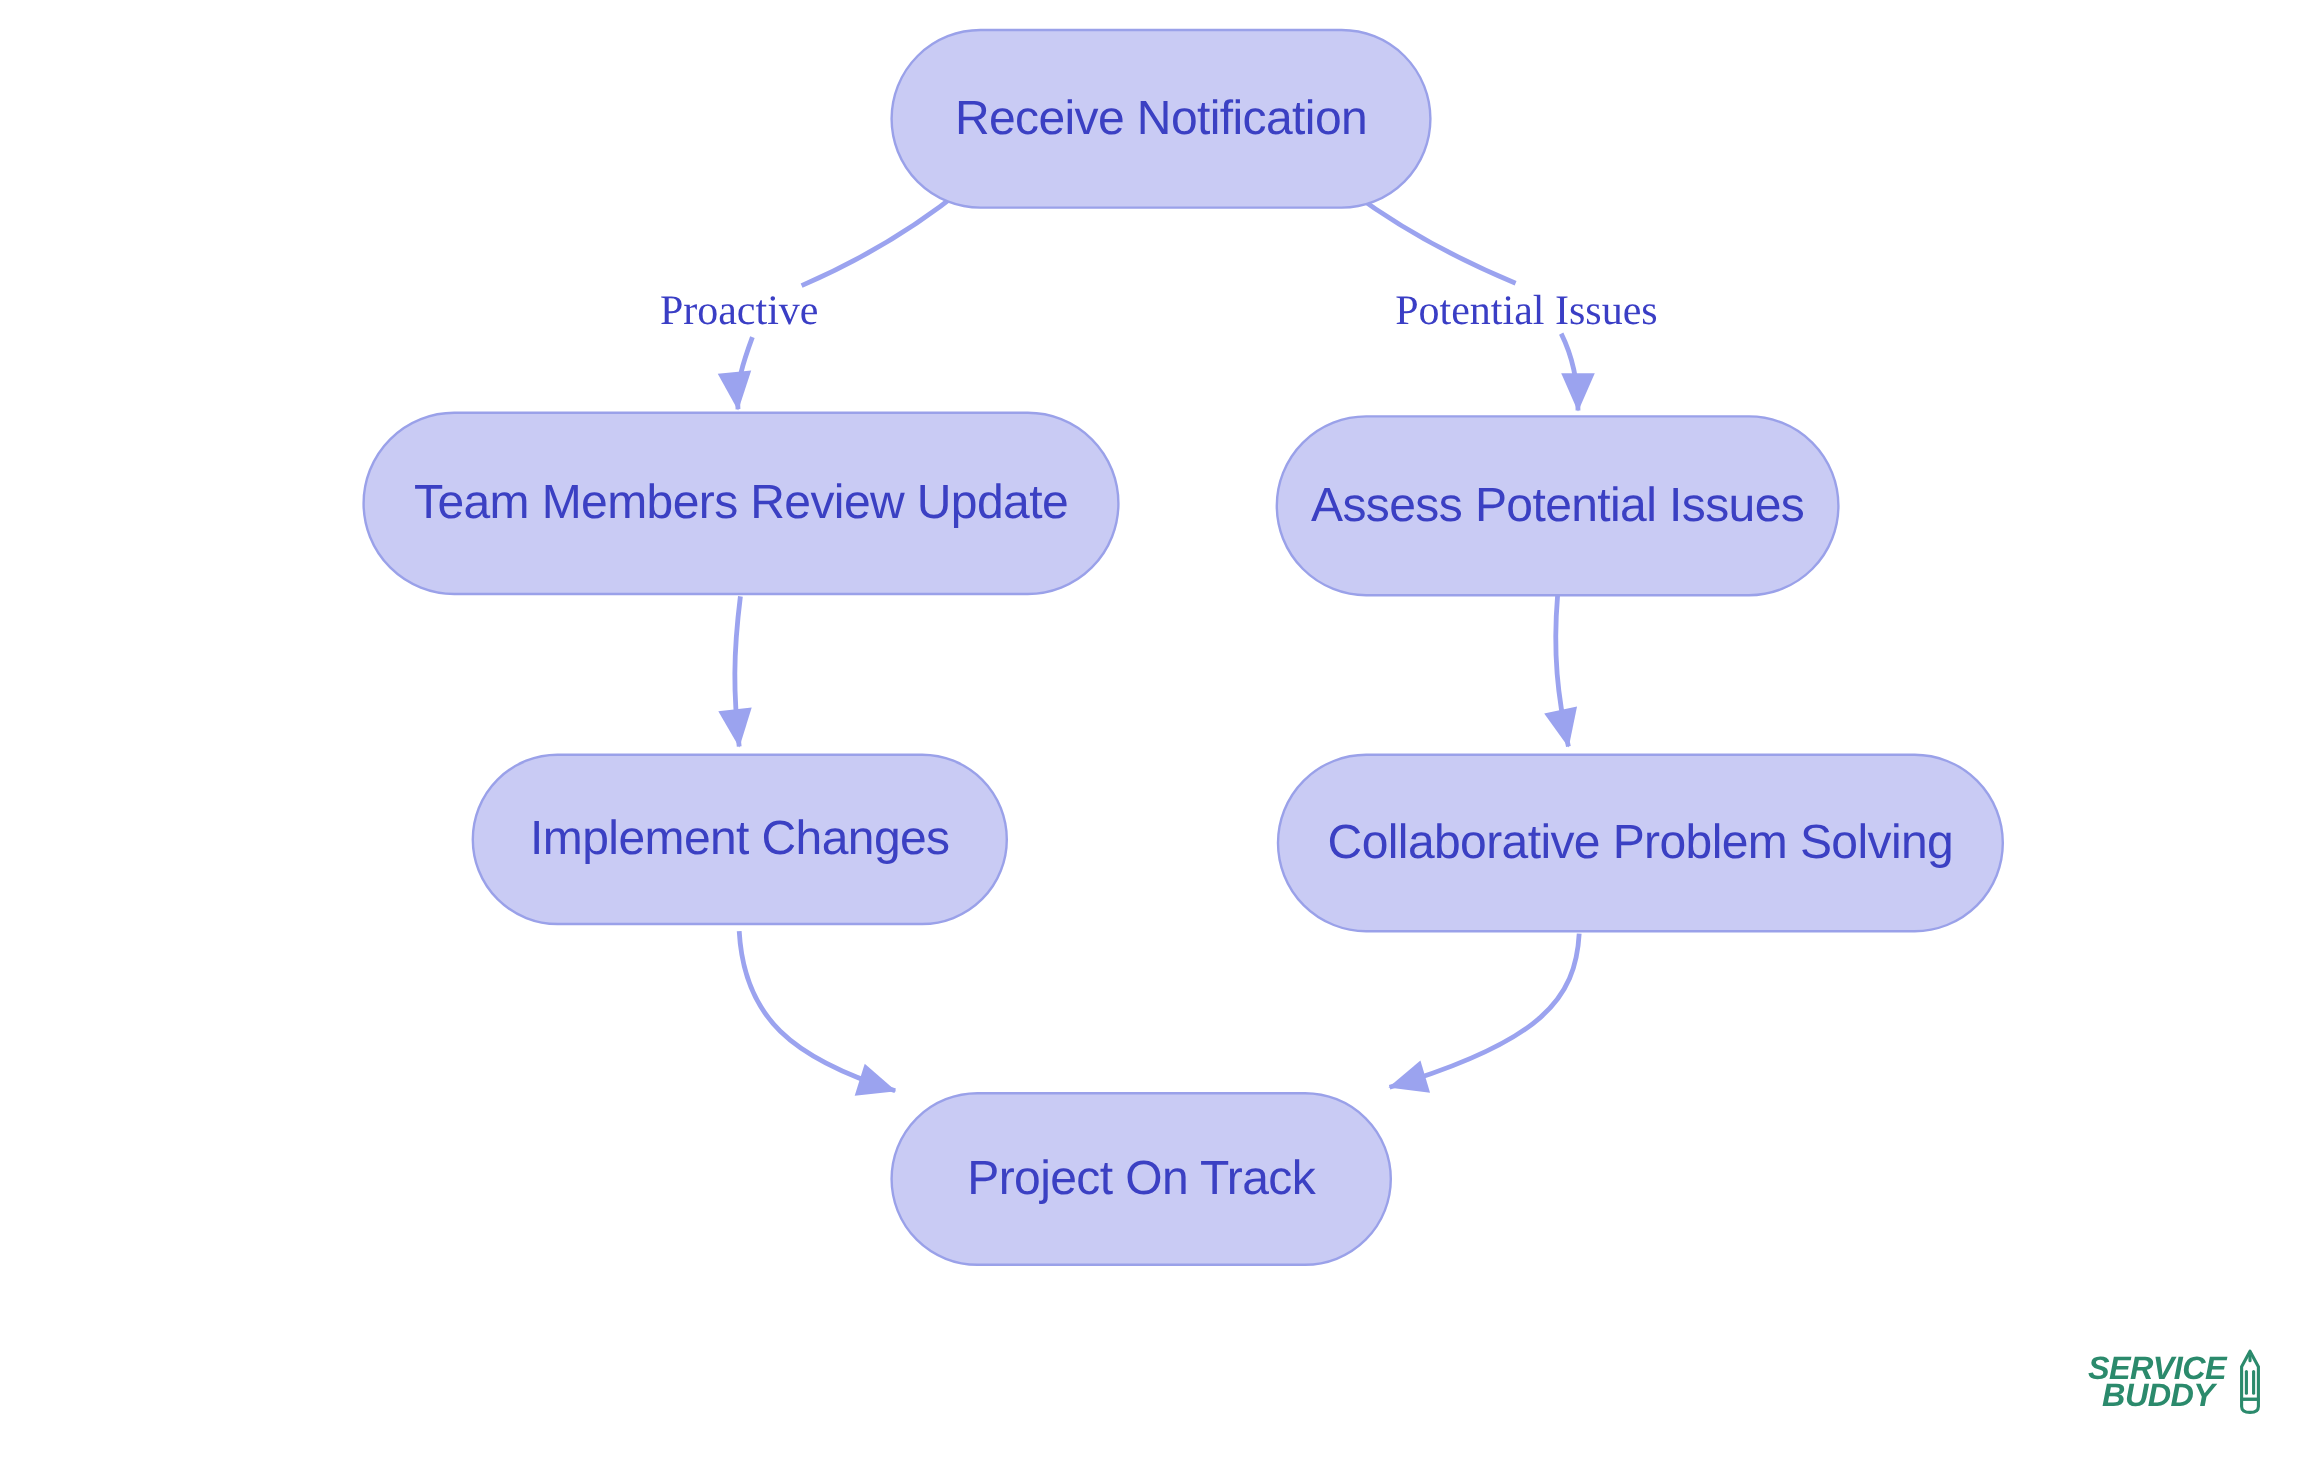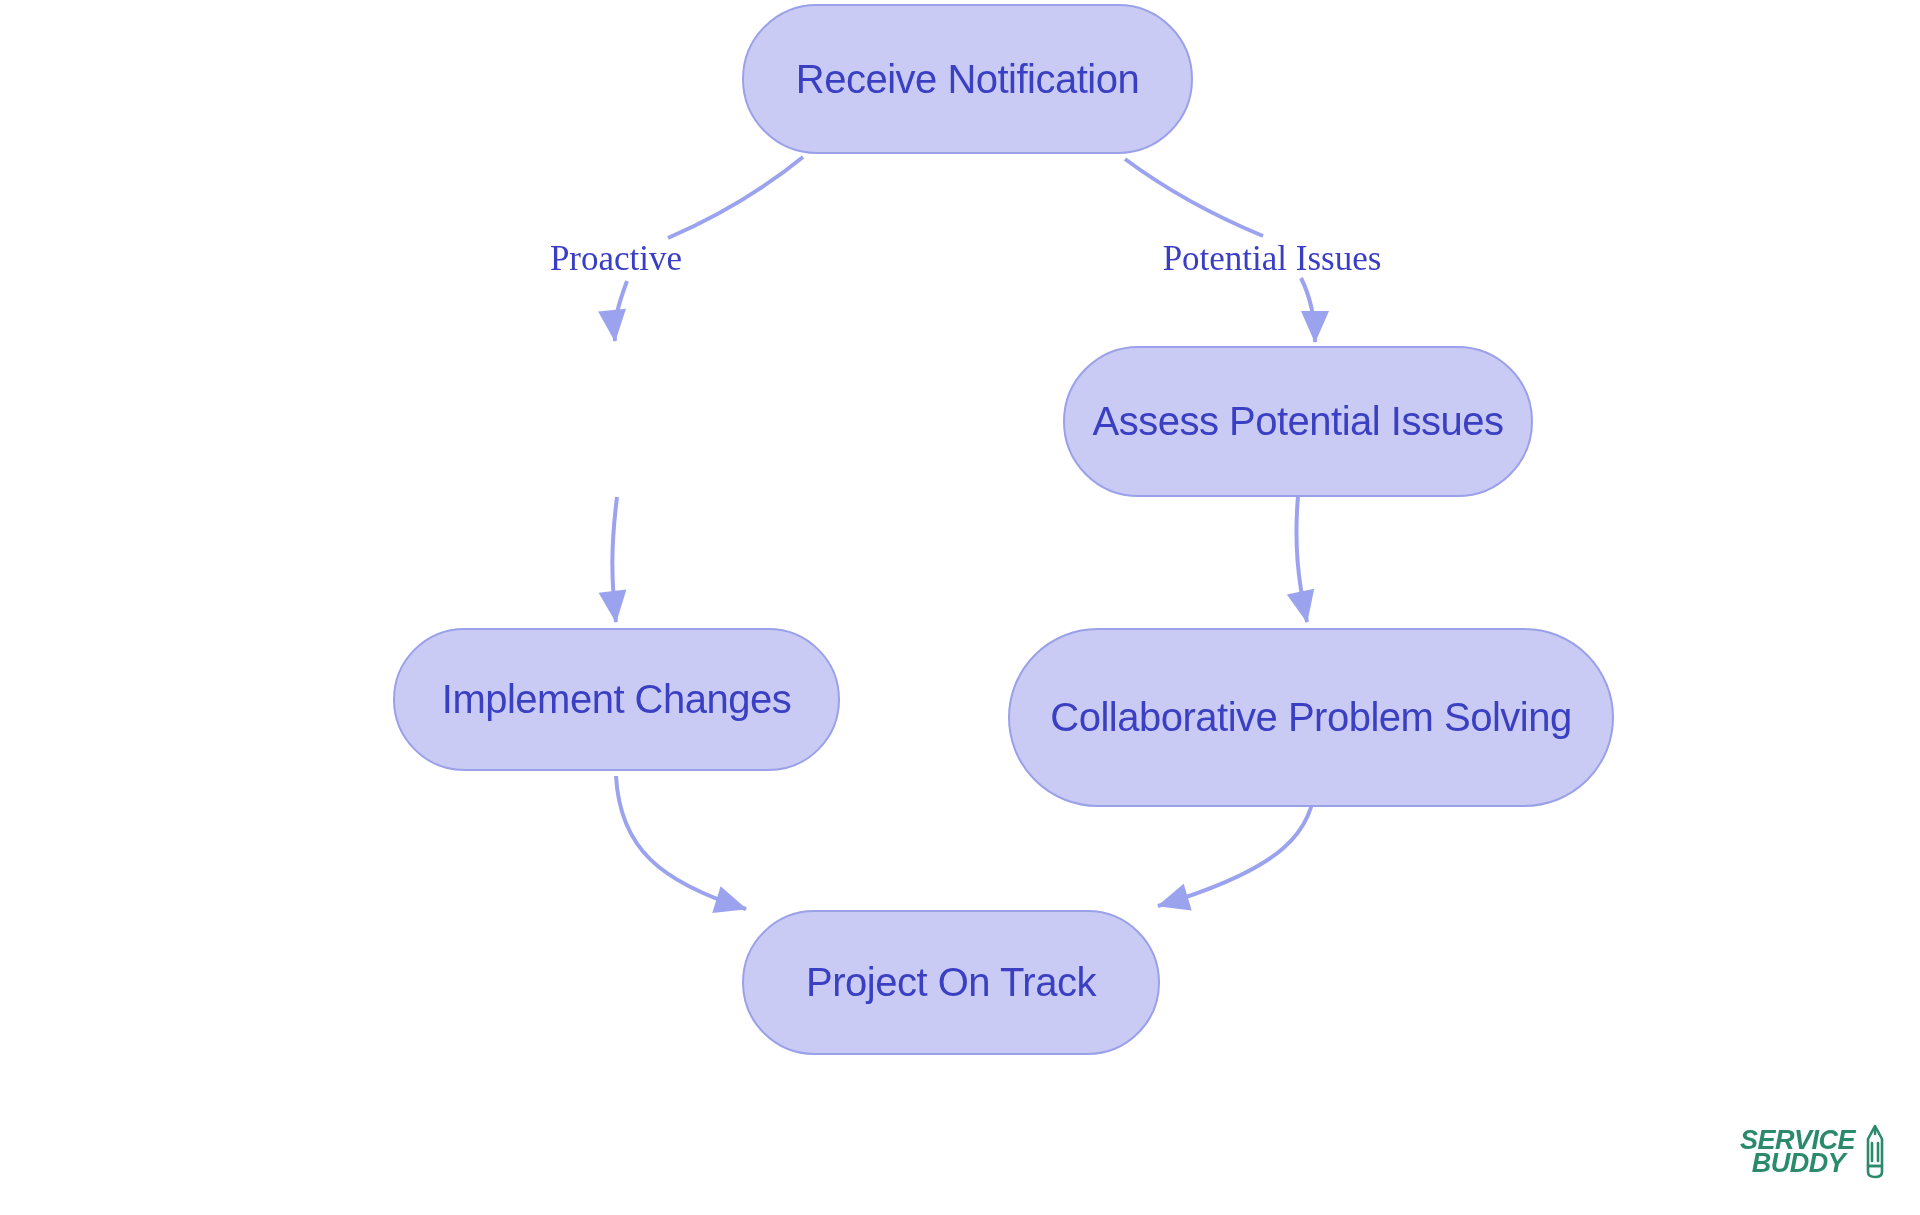--- a/index.html
+++ b/index.html
@@ -98,34 +98,37 @@
 
     <path class="edge" d="M 617 497 C 611 545 611 578 616 622" marker-end="url(#arrow)"></path>
 
     <path class="edge" d="M 1298 496 C 1294 545 1298 580 1307 622" marker-end="url(#arrow)"></path>
 
     <path class="edge" d="M 616 776 C 620 848 660 882 746 909" marker-end="url(#arrow)"></path>
 
     <path class="edge" d="M 1316 778 C 1313 832 1285 868 1158 906" marker-end="url(#arrow)"></path>
   </svg>
 
-  <div class="node" style="left:742px;top:4px;width:451px;height:150px;">
+  <div class="node" style="left:742px;top:24px;width:451px;height:150px;">
     <span>Receive Notification</span>
   </div>
 
+  <div class="node" style="left:302px;top:343px;width:631px;height:153px;">
+    <span>Team Members Review Update</span>
+  </div>
 
   <div class="node" style="left:1063px;top:346px;width:470px;height:151px;">
     <span>Assess Potential Issues</span>
   </div>
 
   <div class="node" style="left:393px;top:628px;width:447px;height:143px;">
     <span>Implement Changes</span>
   </div>
 
-  <div class="node" style="left:1008px;top:628px;width:606px;height:179px;text-align:center;">
+  <div class="node" style="left:1064px;top:628px;width:606px;height:149px;text-align:center;">
     <span>Collaborative Problem Solving</span>
   </div>
 
   <div class="node" style="left:742px;top:910px;width:418px;height:145px;">
     <span>Project On Track</span>
   </div>
 
   <div class="edge-label" style="left:616px;top:259px;">Proactive</div>
 
   <div class="edge-label" style="left:1272px;top:259px;">Potential Issues</div>

